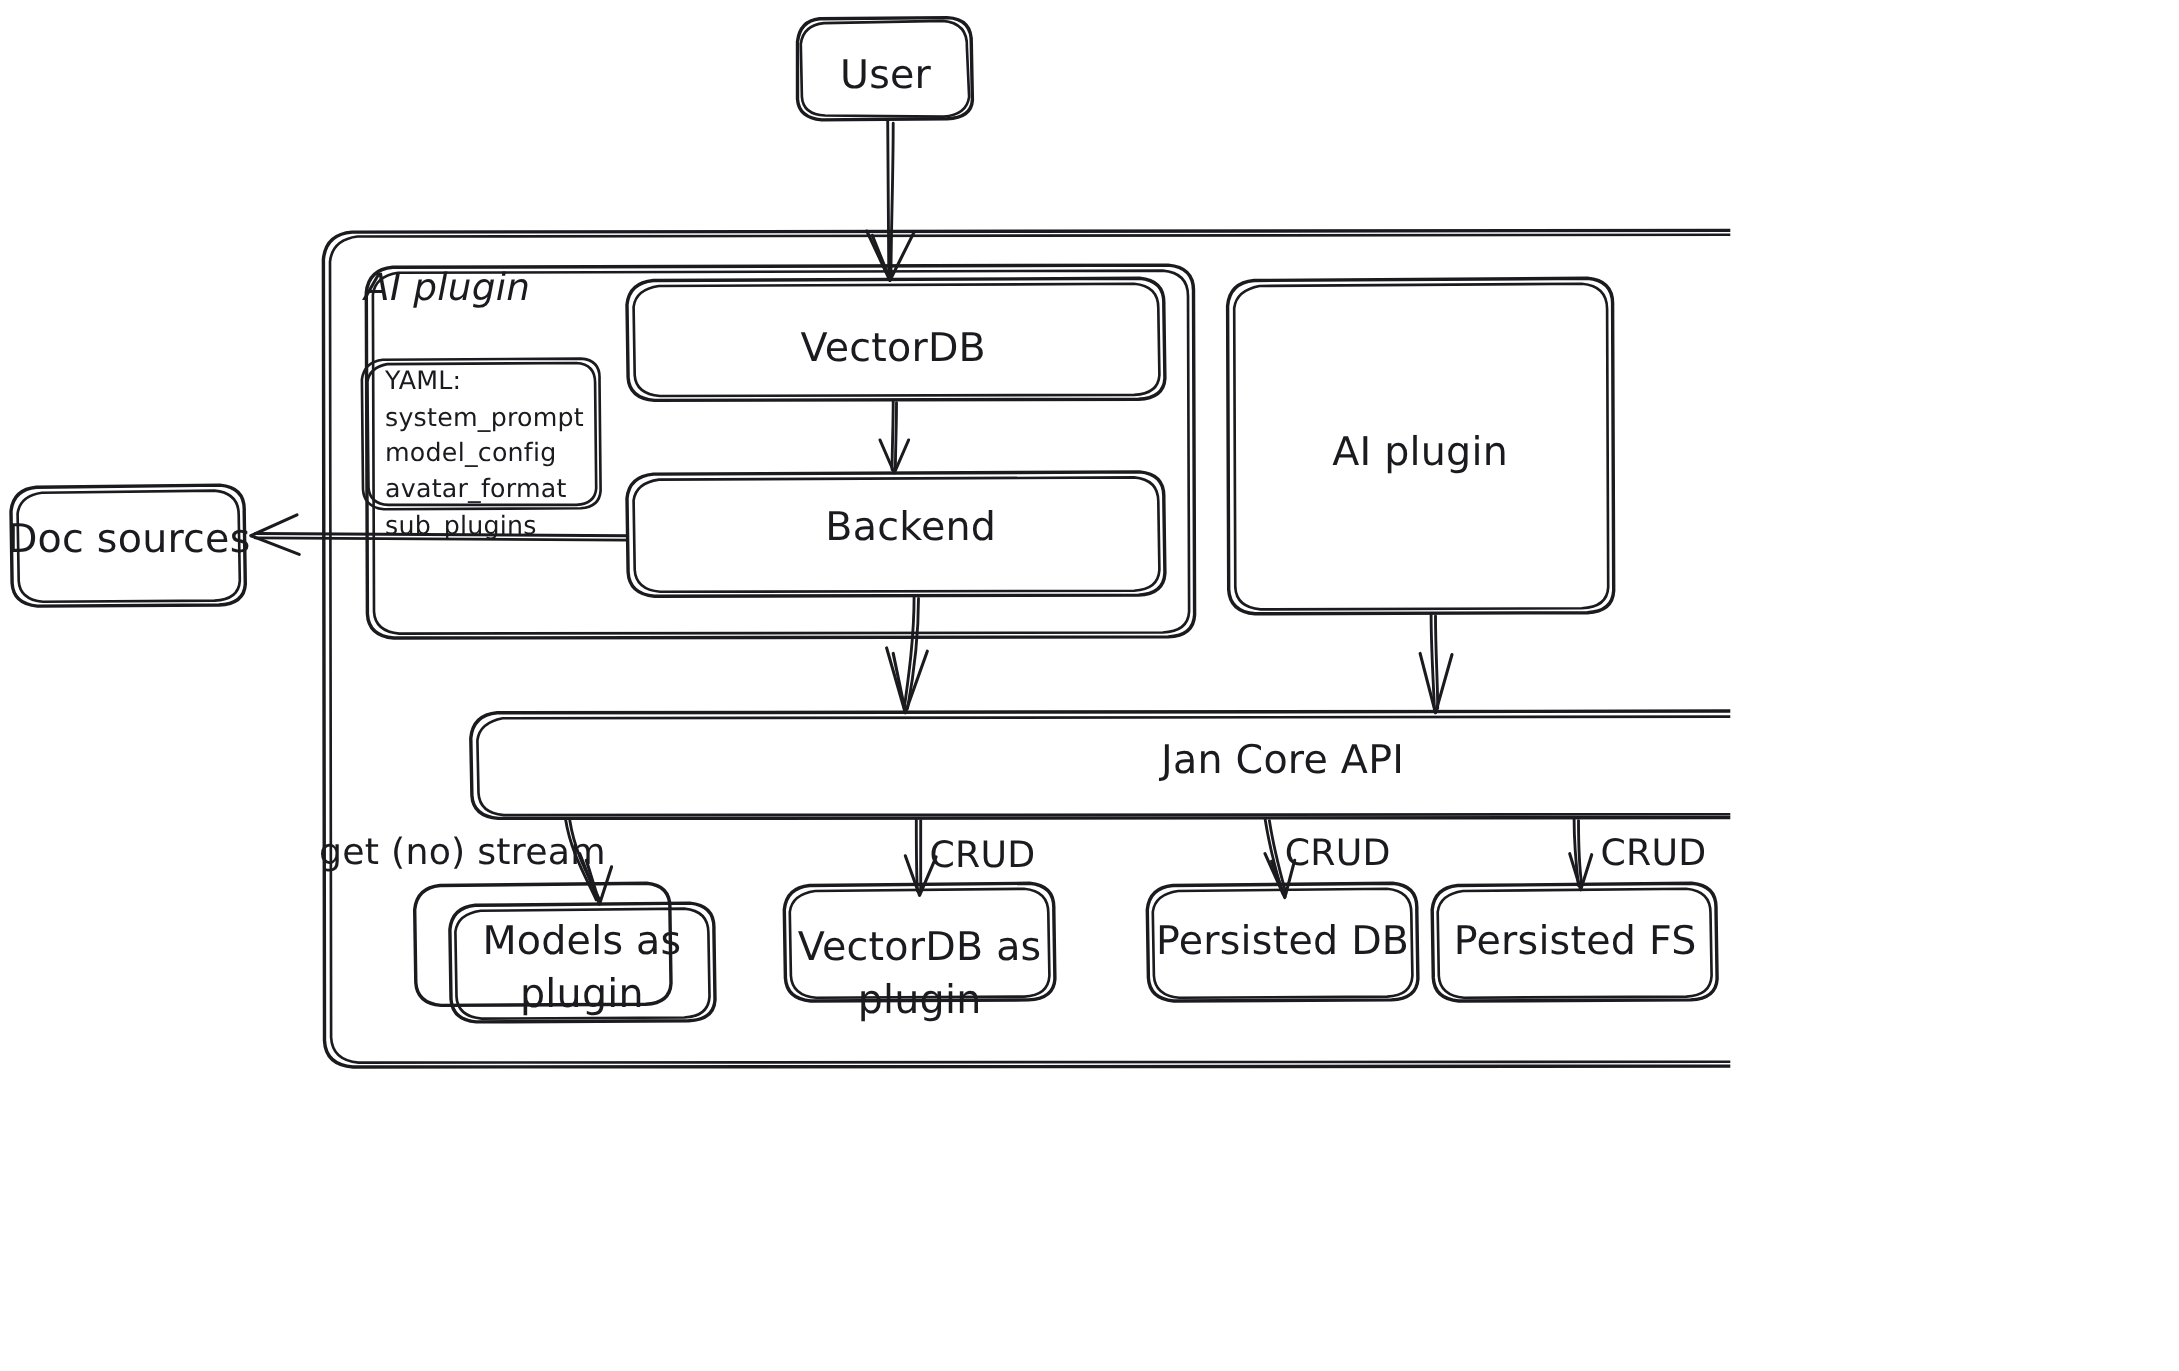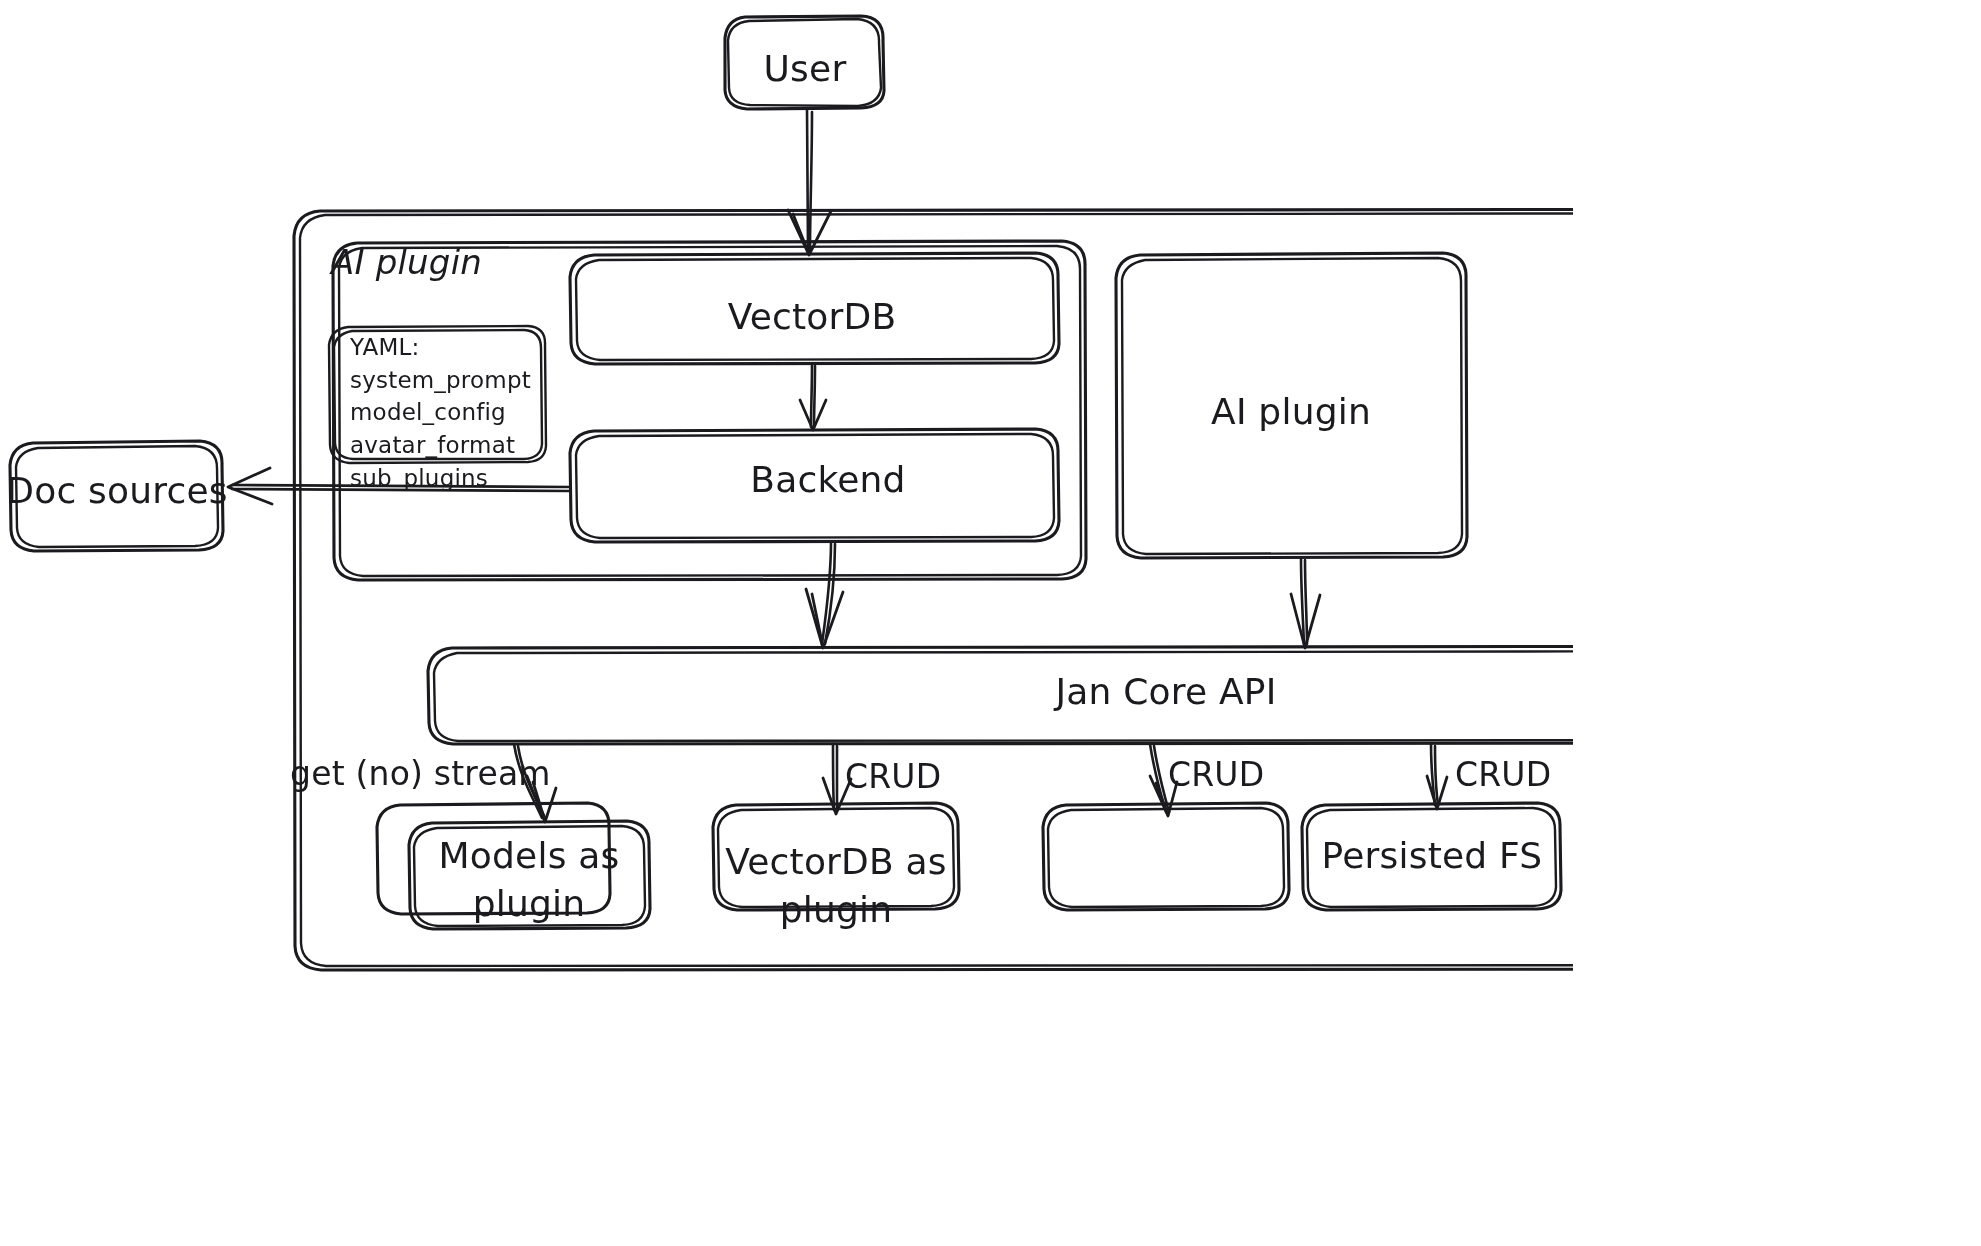--- a/index.html
+++ b/index.html
@@ -219,20 +219,21 @@
   <div class="lbl node-label center" style="left:117px; top:467px;">Doc sources</div>
 
   <div class="lbl node-label center" style="left:1166px; top:668px;">Jan Core API</div>
 
   <div class="lbl node-label center" style="left:529px; top:832px;">Models as
 plugin</div>
 
   <div class="lbl node-label center" style="left:836px; top:813px;margin-top:25px;">VectorDB as
 plugin</div>
 
+  <div class="lbl node-label center" style="left:1166px; top:832px;">Persisted DB</div>
 
   <div class="lbl node-label center" style="left:1432px; top:832px;">Persisted FS</div>
 
 
   <div class="lbl edge-label" style="left:290px; top:752px;">get (no) stream</div>
 
   <div class="lbl edge-label" style="left:845px; top:755px;">CRUD</div>
 
   <div class="lbl edge-label" style="left:1168px; top:753px;">CRUD</div>
 

